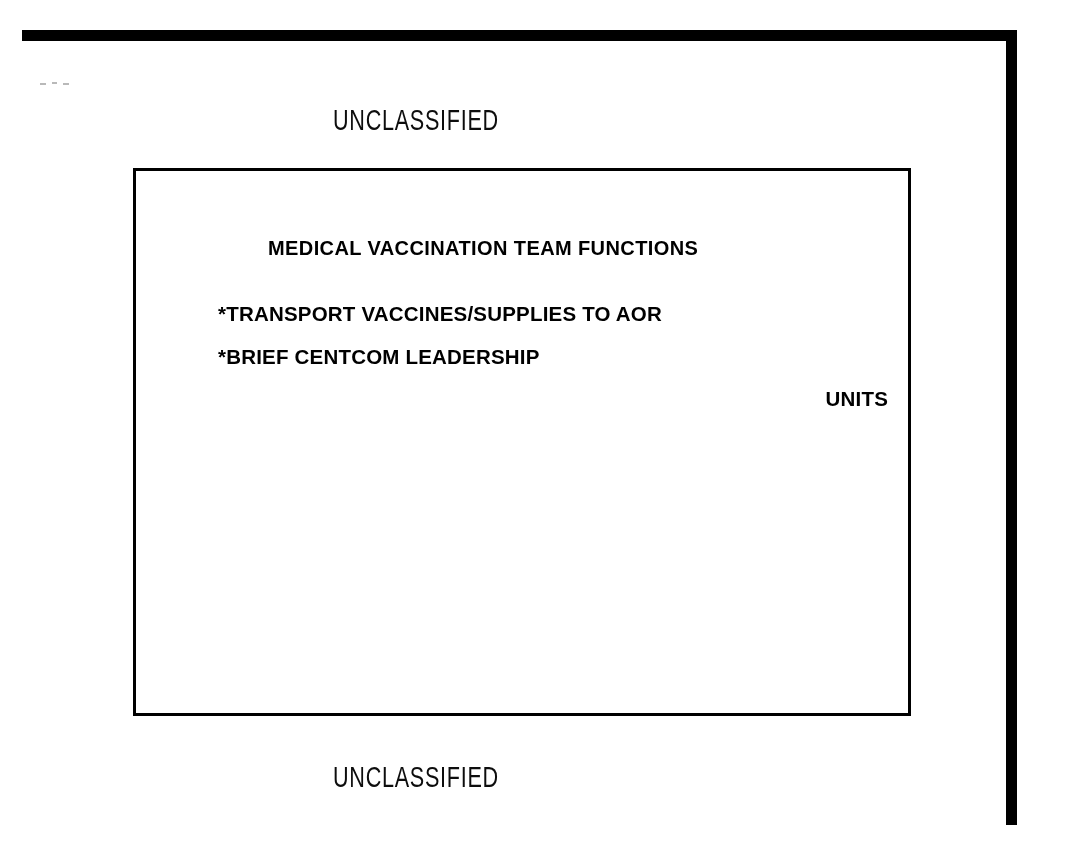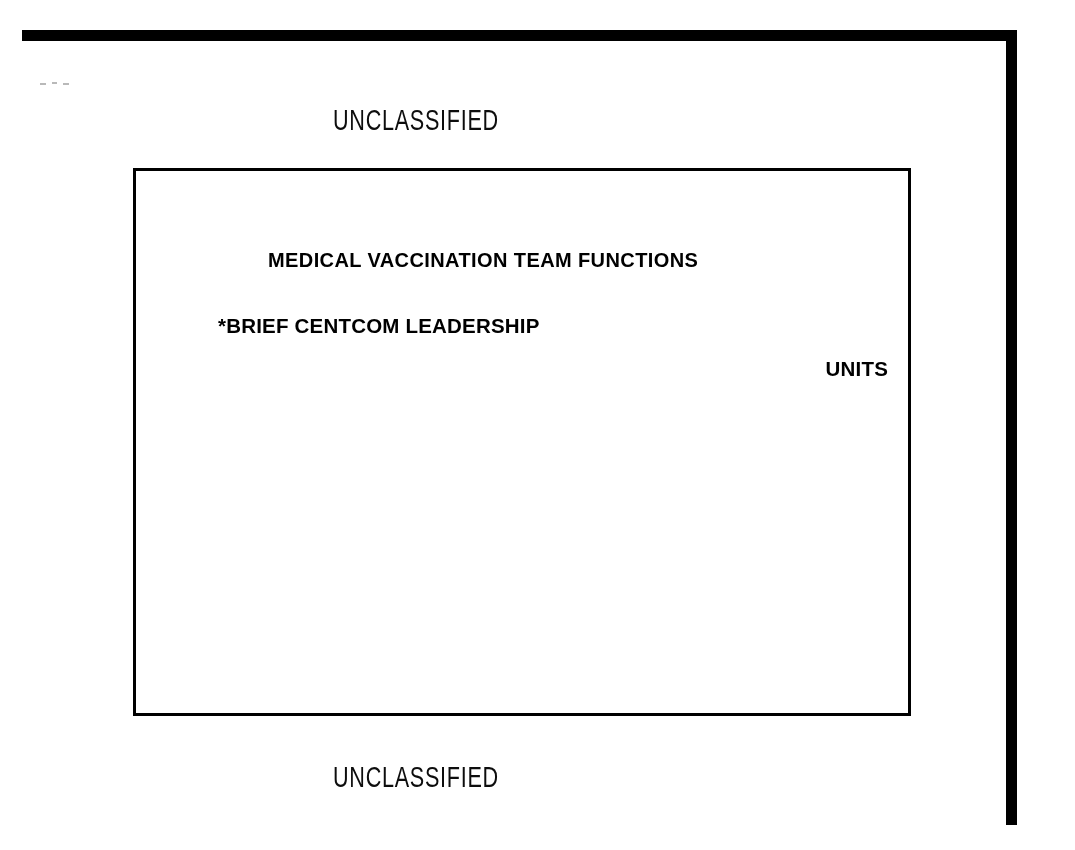--- a/index.html
+++ b/index.html
@@ -91,21 +91,21 @@
     position: absolute;
     left: 82px;
     top: 62px;
     right: 20px;
   }
 
   .slide-title {
     font-size: 20px;
     font-weight: bold;
     letter-spacing: 0.4px;
-    margin: 16px 0 44px 50px;
+    margin: 4px 0 44px 50px;
     white-space: nowrap;
   }
 
   .bullets {
     list-style: none;
     margin: 0;
     padding: 0;
   }
   .bullets li {
     font-size: 20.5px;
@@ -135,20 +135,21 @@
   <div class="speck s5"></div>
 
   <div class="banner banner-top">UNCLASSIFIED</div>
 
   <div class="frame">
     <div class="content">
 
       <div class="slide-title">MEDICAL VACCINATION TEAM FUNCTIONS</div>
 
       <ul class="bullets">
+        <li>*TRANSPORT VACCINES/SUPPLIES TO AOR</li>
         <li>*BRIEF CENTCOM LEADERSHIP</li>
         <li class="cont">UNITS</li>
       </ul>
 
     </div>
   </div>
 
   <div class="banner banner-bottom">UNCLASSIFIED</div>
 
 </div>

